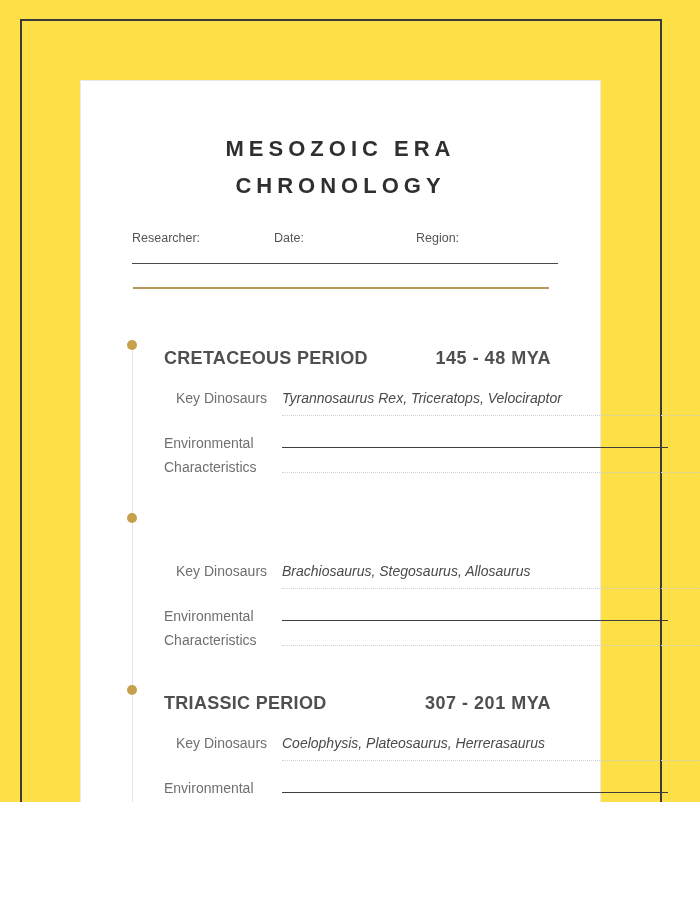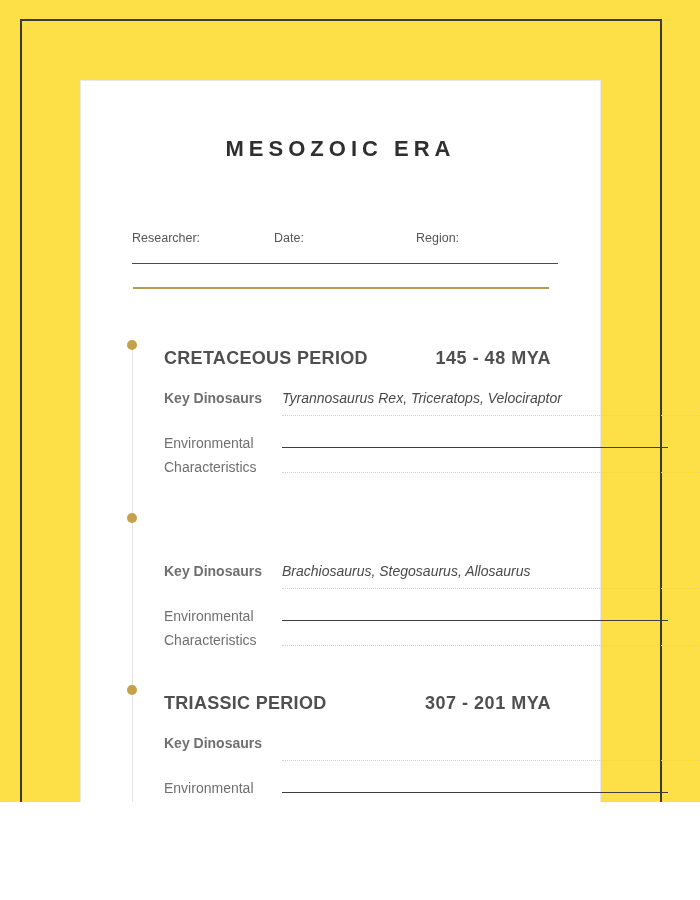--- a/index.html
+++ b/index.html
@@ -33,21 +33,21 @@
   .dot{position:absolute;left:7px;top:5px;width:10px;height:10px;border-radius:50%;
     background:var(--dot-gold,#c6a04a);}
 
   .period-row{position:absolute;left:44px;top:13px;right:141px;height:18px;}
   .period-title{position:absolute;left:0;top:0;font-size:18px;font-weight:bold;
     letter-spacing:0.3px;color:#4f4f4f;white-space:nowrap;}
   .period-range{position:absolute;right:0;top:0;font-size:18px;font-weight:bold;
     letter-spacing:0.5px;color:#4f4f4f;white-space:nowrap;}
 
   .key-row{position:absolute;left:44px;top:55px;right:0;height:16px;}
-  .key-label{position:absolute;left:0;top:0;font-size:14px;font-weight:bold;color:#6f6f6f;}
+  .key-label{position:absolute;left:12px;top:0;font-size:14px;font-weight:normal;color:#6f6f6f;}
   .key-value{position:absolute;left:118px;top:0;font-size:14px;font-style:italic;
     color:#4a4a4a;white-space:nowrap;}
 
   .fill-dotted-1{position:absolute;left:162px;top:80px;width:530px;height:0;
     border-top:1px dotted #cfcfcf;}
   .env-label{position:absolute;left:44px;top:96px;font-size:14px;font-weight:normal;
     color:#6f6f6f;line-height:24px;}
   .fill-solid{position:absolute;left:162px;top:112px;width:386px;height:0;
     border-top:1px solid #3e3e3e;}
   .fill-dotted-2{position:absolute;left:162px;top:137px;width:530px;height:0;
@@ -56,20 +56,21 @@
 </head>
 <body>
 
 <div class="viewport">
   <div class="page-border"></div>
 
   <div class="card"></div>
 
   <div class="title">
     <div>MESOZOIC ERA</div>
+    <div>CHRONOLOGY</div>
   </div>
 
   <div class="meta-row">
     <div class="meta-col">Researcher:</div>
     <div class="meta-col">Date:</div>
     <div class="meta-col">Region:</div>
   </div>
 
   <div class="header-rule"></div>
   <div class="gold-divider"></div>
@@ -112,20 +113,21 @@
   </div>
 
   <div class="section">
     <div class="dot"></div>
     <div class="period-row">
       <span class="period-title">TRIASSIC PERIOD</span>
       <span class="period-range">307 - 201 MYA</span>
     </div>
     <div class="key-row">
       <span class="key-label">Key Dinosaurs</span>
+      <span class="key-value">Coelophysis, Plateosaurus, Herrerasaurus</span>
     </div>
     <div class="fill-dotted-1"></div>
     <div class="env-label">
       <div>Environmental</div>
       <div>Characteristics</div>
     </div>
     <div class="fill-solid"></div>
 
   </div>
 </div>

